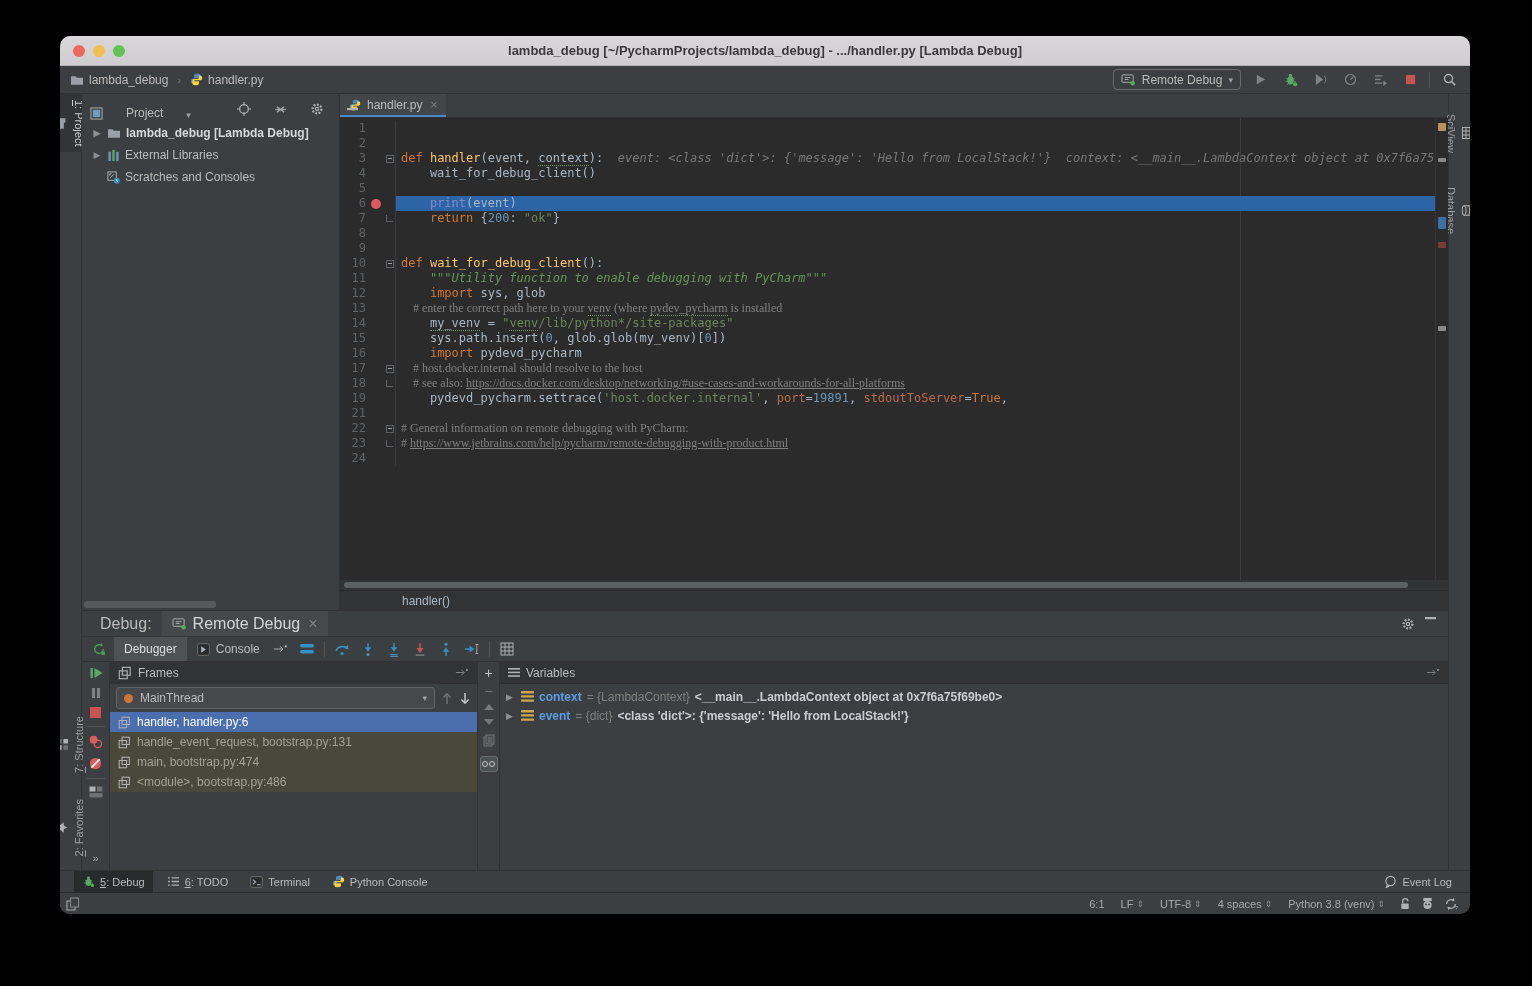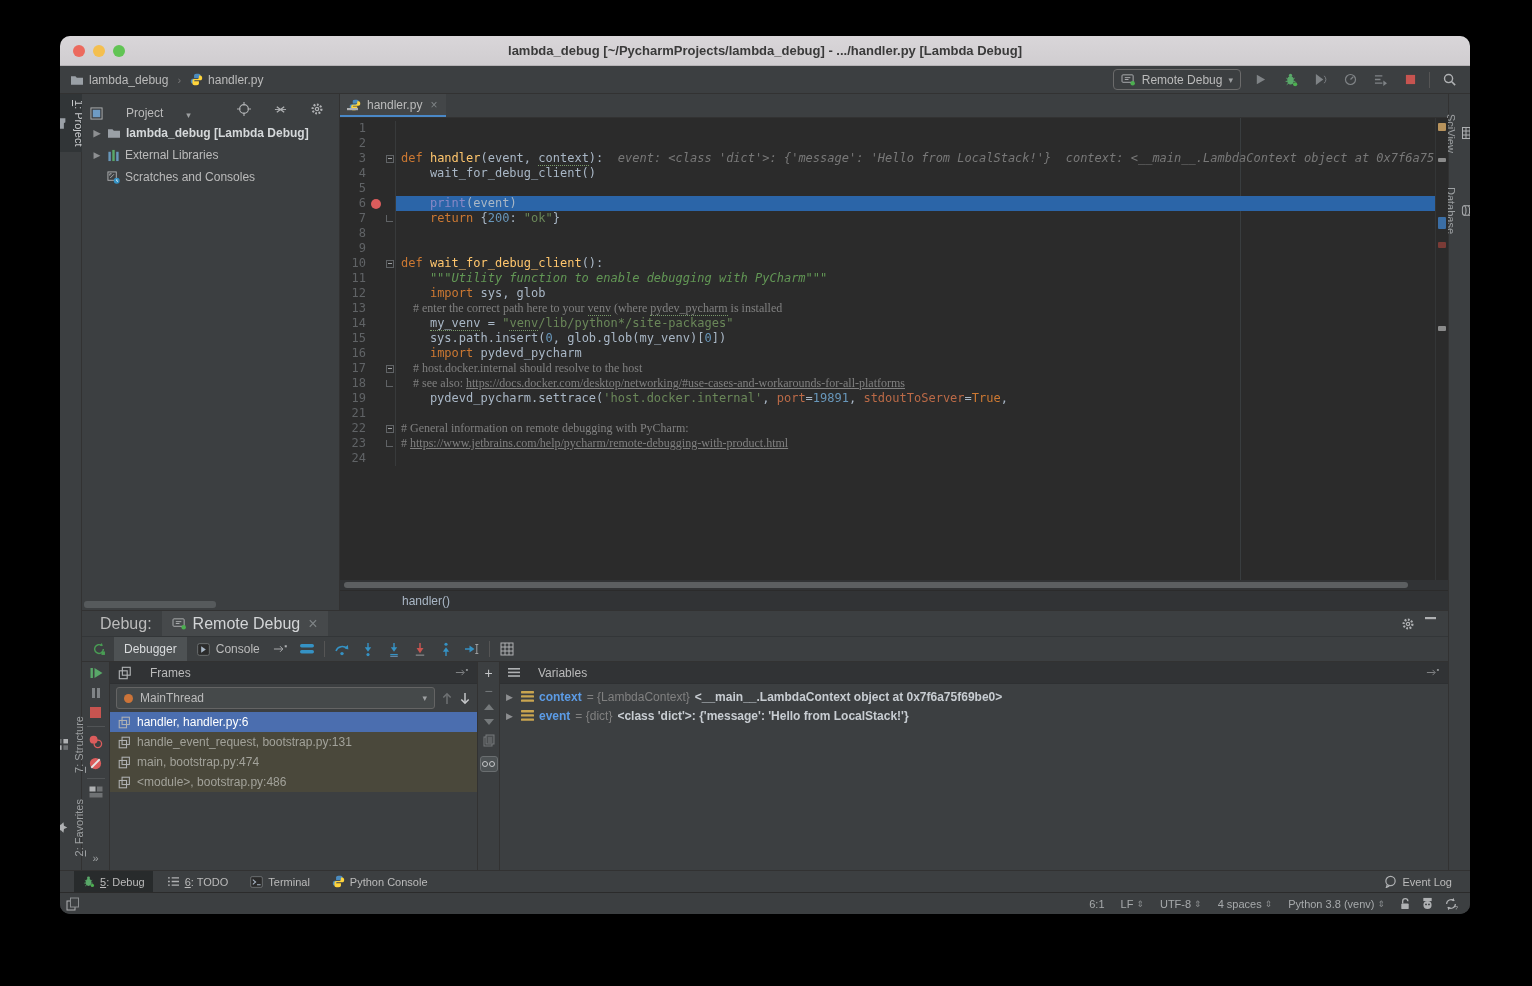--- a/index.html
+++ b/index.html
@@ -86,21 +86,21 @@
   .dtoolbar { height:26px; flex:none; border-top:1px solid #333638; border-bottom:1px solid #323232; display:flex; align-items:center; font-size:12px; color:#bbbbbb; }
   .dbtab { height:100%; display:flex; align-items:center; gap:6px; padding:0 10px; }
   .dbtab.active { background:#4e5254; color:#dadcde; }
   .dtoolbar .grp { display:flex; align-items:center; gap:4px; }
   .dcontent { flex:1; display:flex; min-height:0; }
   .dvtools { width:28px; flex:none; border-right:1px solid #323232; display:flex; flex-direction:column; align-items:center; padding-top:4px; gap:7px; }
   .dvtools .sep { width:18px; height:1px; background:#515456; }
   .dvtools .more { color:#9da0a2; font-size:11px; margin-top:auto; margin-bottom:6px; }
 
   .frames { width:368px; flex:none; border-right:1px solid #323232; display:flex; flex-direction:column; }
-  .panhead { height:22px; flex:none; background:#313335; border-bottom:1px solid #2e3032; display:flex; align-items:center; gap:18px; padding:0 8px; color:#bbbbbb; font-size:12px; }
+  .panhead { height:22px; flex:none; background:#313335; border-bottom:1px solid #2e3032; display:flex; align-items:center; gap:6px; padding:0 8px; color:#bbbbbb; font-size:12px; }
   .panhead .sp { flex:1; }
   .threadrow { height:28px; display:flex; align-items:center; gap:6px; padding:0 6px; flex:none; }
   .threadbox { flex:1; height:22px; background:#45494a; border:1px solid #646464; border-radius:3px; display:flex; align-items:center; gap:7px; padding:0 7px; color:#bbbbbb; font-size:12px; }
   .tdot { width:9px; height:9px; border-radius:50%; background:#cc7439; }
   .threadbox .sp { flex:1; }
   .threadbox .dd { font-size:9px; color:#9da0a2; }
   .framelist { flex:1; font-size:12px; overflow:hidden; }
   .frow { height:20px; display:flex; align-items:center; gap:6px; padding-left:8px; color:#a9adb0; white-space:nowrap; }
   .frow.selected { background:#4b6eaf; color:#ffffff; }
   .frow.lib { background:#4a483b; color:#a2a29a; }

